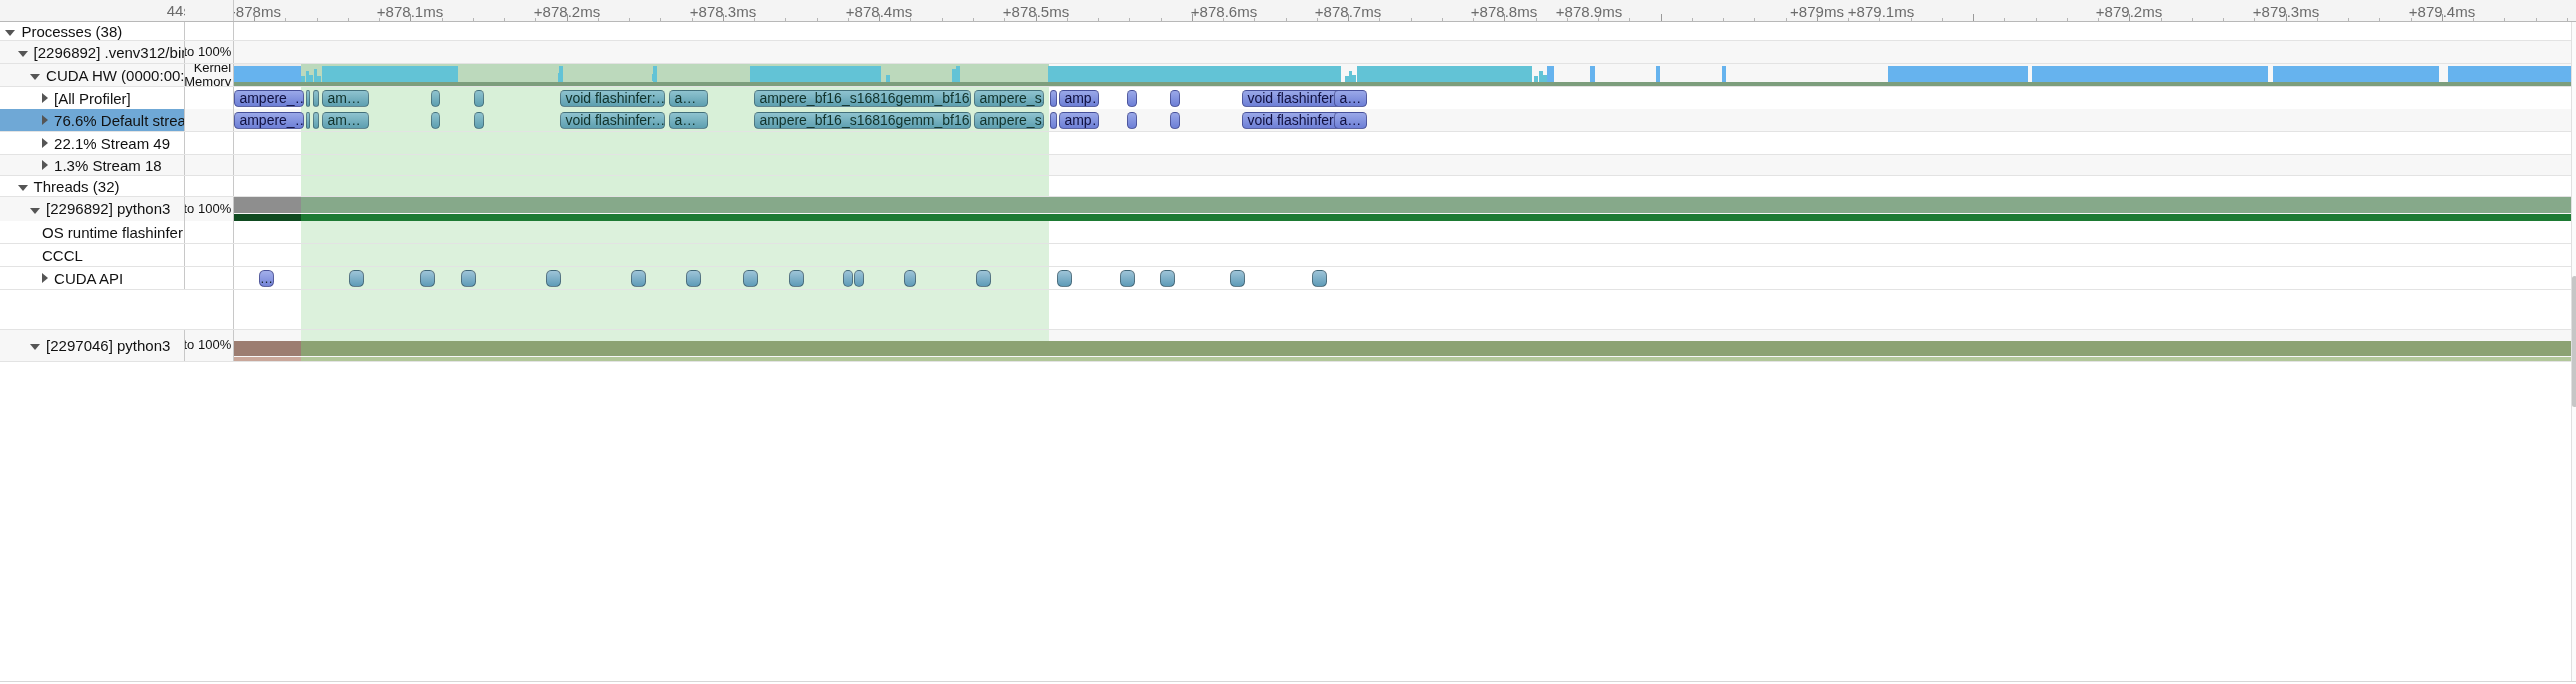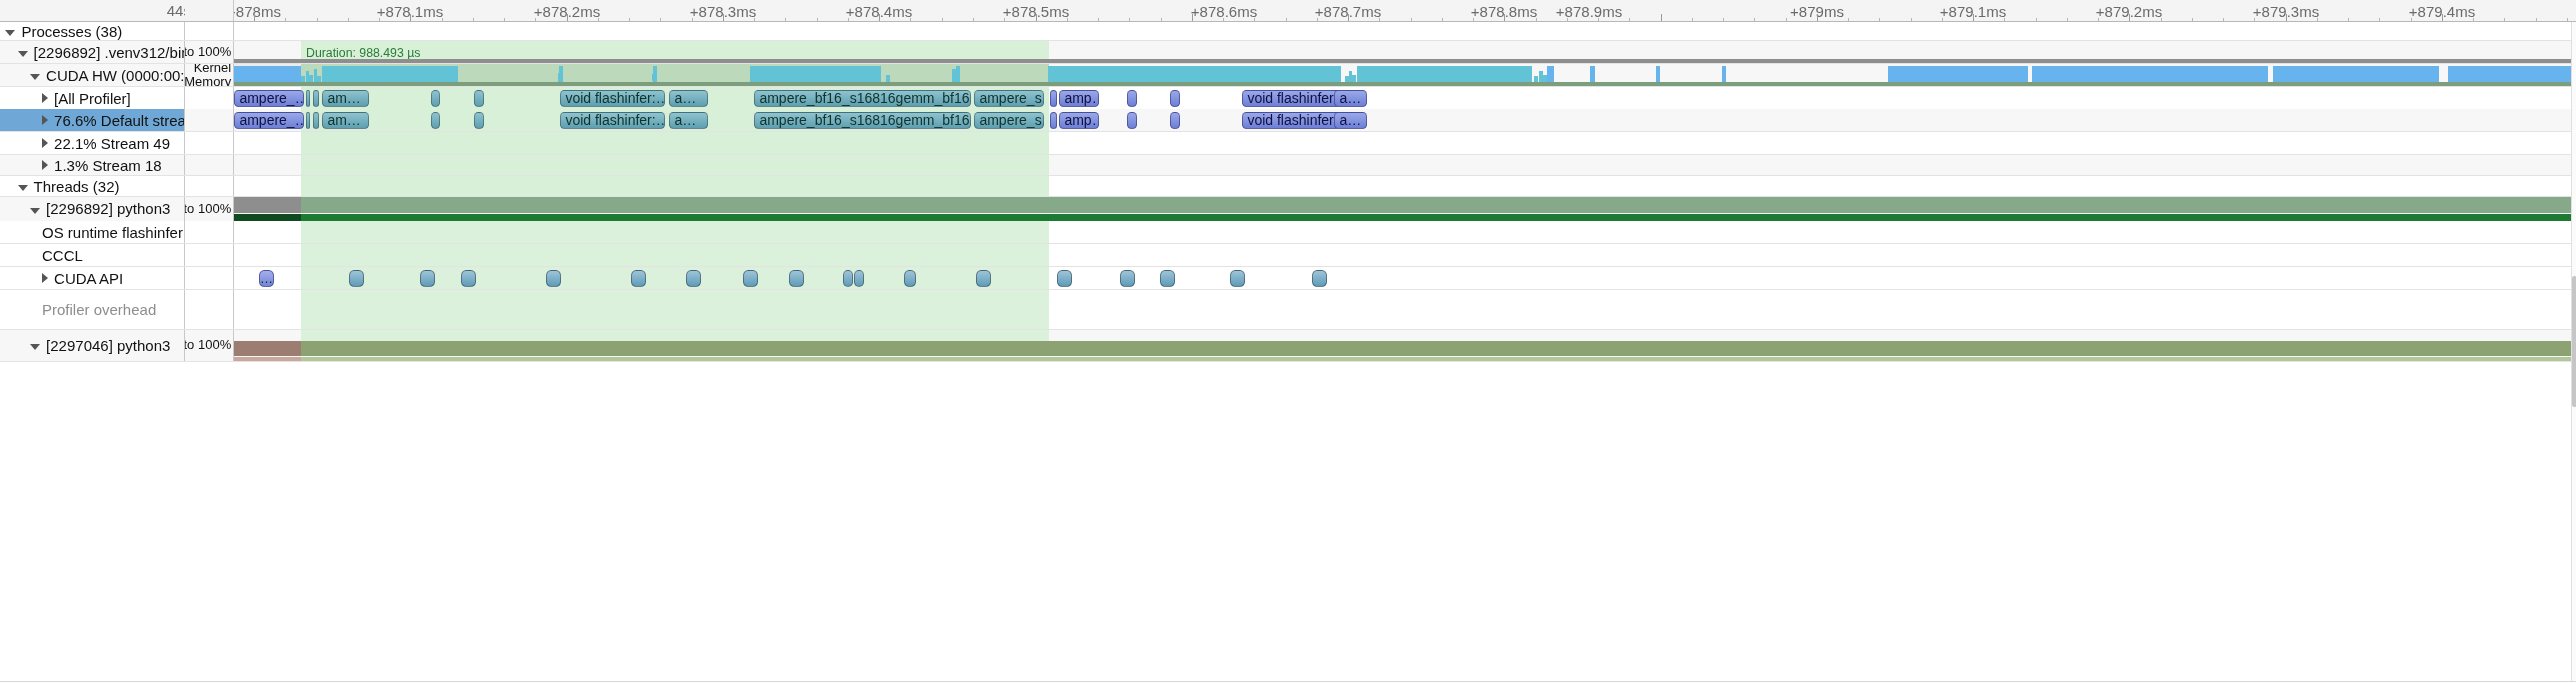--- a/index.html
+++ b/index.html
@@ -310,21 +310,21 @@
         <div class="tick-label" style="left: 1583px;">+879ms</div>
         <div class="tick-major" style="left: 1583px;"></div>
         <div class="tick-minor" style="left: 1614px;"></div>
         <div class="tick-minor" style="left: 1645px;"></div>
         <div class="tick-minor" style="left: 1677px;"></div>
         <div class="tick-minor" style="left: 1708px;"></div>
         <div class="tick-minor" style="left: 1552px;"></div>
         <div class="tick-minor" style="left: 1520px;"></div>
         <div class="tick-minor" style="left: 1489px;"></div>
         <div class="tick-minor" style="left: 1458px;"></div>
-        <div class="tick-label" style="left: 1739px;">+879.1ms</div>
+        <div class="tick-label" style="left: 1647px;">+879.1ms</div>
         <div class="tick-major" style="left: 1739px;"></div>
         <div class="tick-minor" style="left: 1770px;"></div>
         <div class="tick-minor" style="left: 1802px;"></div>
         <div class="tick-minor" style="left: 1833px;"></div>
         <div class="tick-minor" style="left: 1864px;"></div>
         <div class="tick-minor" style="left: 1708px;"></div>
         <div class="tick-minor" style="left: 1677px;"></div>
         <div class="tick-minor" style="left: 1645px;"></div>
         <div class="tick-minor" style="left: 1614px;"></div>
         <div class="tick-label" style="left: 1895px;">+879.2ms</div>
@@ -370,25 +370,20 @@
         <div class="track" id="track-0"></div>
       </div>
       <div class="row alt" style="top: 41px; height: 23px;">
         <div class="tree-cell" style="padding-left: 17.5px;">
           <span class="twisty open"></span>
           <span>[2296892] .venv312/bin/pytho</span>
         </div>
         <div class="util-cell">
           <span>…to 100%</span>
         </div>
-        <div class="track" id="track-1">
-          <div class="sel-band" style="left: 67px; width: 748px;"></div>
-          <div class="dur-label" style="left: 72px;">Duration: 988.493 µs</div>
-          <div class="thread-bar" style="left: 0px; top: 17.5px; width: 2342px; height: 4.4px;"></div>
-        </div>
       </div>
       <div class="row alt" style="top: 64px; height: 23px;">
         <div class="tree-cell" style="padding-left: 30px;">
           <span class="twisty open"></span>
           <span>CUDA HW (0000:00:04.0 - NV</span>
         </div>
         <div class="util-cell two-line">
           <div>Kernel</div>
           <div>Memory</div>
         </div>
@@ -609,24 +604,20 @@
           <div class="apiblock" style="left: 670px; top: 2.6px; width: 12.3px; height: 17.5px;"></div>
           <div class="apiblock" style="left: 742px; top: 2.6px; width: 15px; height: 17.5px;"></div>
           <div class="apiblock" style="left: 823px; top: 2.6px; width: 15px; height: 17.5px;"></div>
           <div class="apiblock" style="left: 886px; top: 2.6px; width: 15px; height: 17.5px;"></div>
           <div class="apiblock" style="left: 926px; top: 2.6px; width: 15px; height: 17.5px;"></div>
           <div class="apiblock" style="left: 996px; top: 2.6px; width: 15px; height: 17.5px;"></div>
           <div class="apiblock" style="left: 1078px; top: 2.6px; width: 15px; height: 17.5px;"></div>
         </div>
       </div>
       <div class="row white" style="top: 290px; height: 40px;">
-        <div class="tree-cell dim" style="padding-left: 42px;">
-          <span class="twisty none"></span>
-          <span>Profiler overhead</span>
-        </div>
         <div class="util-cell"></div>
         <div class="track" id="track-12">
           <div class="sel-band pale" style="left: 67px; width: 748px;"></div>
         </div>
       </div>
       <div class="row alt" style="top: 330px; height: 31.5px;">
         <div class="tree-cell" style="padding-left: 30px;">
           <span class="twisty open"></span>
           <span>[2297046] python3</span>
         </div>

